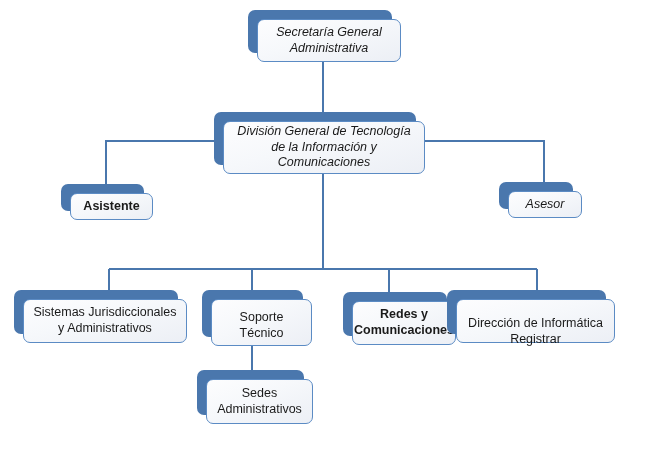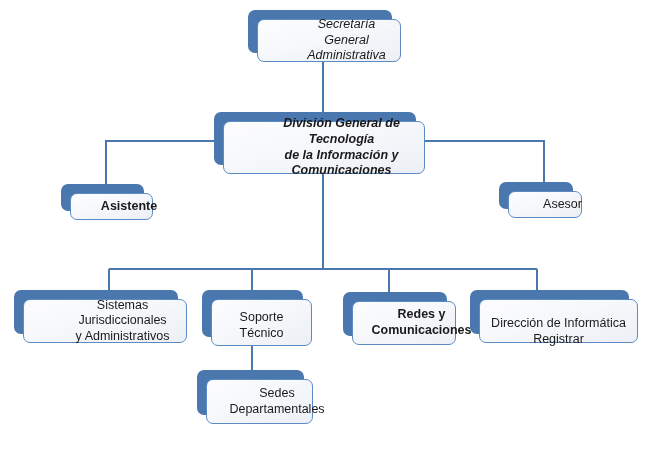--- a/index.html
+++ b/index.html
@@ -59,21 +59,21 @@
     border-radius: 7px;
     background: linear-gradient(to bottom right, #fdfdfe 0%, #f6f8fb 45%, #eceff5 100%);
     display: flex;
     justify-content: center;
     color: #1a1a1a;
     font-size: 12.5px;
     line-height: 1.25;
     text-align: center;
     padding: 0 6px;
   }
-  .node-body.align-middle { align-items: center; padding-left: 41px; }
+  .node-body.align-middle { align-items: center; }
   .node-body.align-top    { align-items: flex-start; padding-top: 10px; }
   .node-body.align-upper  { align-items: flex-start; padding-top: 16px; }
 
   .node-label {
     display: block;
     white-space: pre-line;
   }
   .italic .node-label {
     font-style: italic;
   }
@@ -106,37 +106,37 @@
   </svg>
 
   <div class="node italic" style="left:248px; top:10px; width:144px; height:43px;">
     <div class="node-shadow"></div>
     <div class="node-body align-middle">
       <span class="node-label">Secretaría General
 Administrativa</span>
     </div>
   </div>
 
-  <div class="node italic" style="left:214px; top:112px; width:202px; height:53px;font-weight:bold;">
+  <div class="node italic" style="left:214px; top:112px; width:202px; height:53px;">
     <div class="node-shadow"></div>
     <div class="node-body align-middle">
       <span class="node-label">División General de Tecnología
 de la Información  y
 Comunicaciones</span>
     </div>
   </div>
 
   <div class="node" style="left:61px; top:184px; width:83px; height:27px;font-weight:bold;">
     <div class="node-shadow"></div>
     <div class="node-body align-middle">
       <span class="node-label">Asistente</span>
     </div>
   </div>
 
-  <div class="node" style="left:499px; top:182px; width:74px; height:27px;">
+  <div class="node" style="left:499px; top:182px; width:74px; height:27px;font-style:italic;">
     <div class="node-shadow"></div>
     <div class="node-body align-middle">
       <span class="node-label">Asesor</span>
     </div>
   </div>
 
   <div class="node" style="left:14px; top:290px; width:164px; height:44px;">
     <div class="node-shadow"></div>
     <div class="node-body align-middle">
       <span class="node-label">Sistemas Jurisdiccionales
@@ -152,29 +152,29 @@
   </div>
 
   <div class="node" style="left:343px; top:292px; width:104px; height:44px;font-weight:bold;">
     <div class="node-shadow"></div>
     <div class="node-body align-middle">
       <span class="node-label">Redes y
 Comunicaciones</span>
     </div>
   </div>
 
-  <div class="node" style="left:470px; top:290px; width:159px; height:44px;">
+  <div class="node" style="left:447px; top:290px; width:159px; height:44px;">
     <div class="node-shadow"></div>
     <div class="node-body align-upper">
       <span class="node-label">Dirección de Informática
 Registrar</span>
     </div>
   </div>
 
   <div class="node" style="left:197px; top:370px; width:107px; height:45px;">
     <div class="node-shadow"></div>
     <div class="node-body align-middle">
       <span class="node-label">Sedes
-Departamentales</span>
+Administrativos</span>
     </div>
   </div>
 
 </div>
 
 </body></html>

